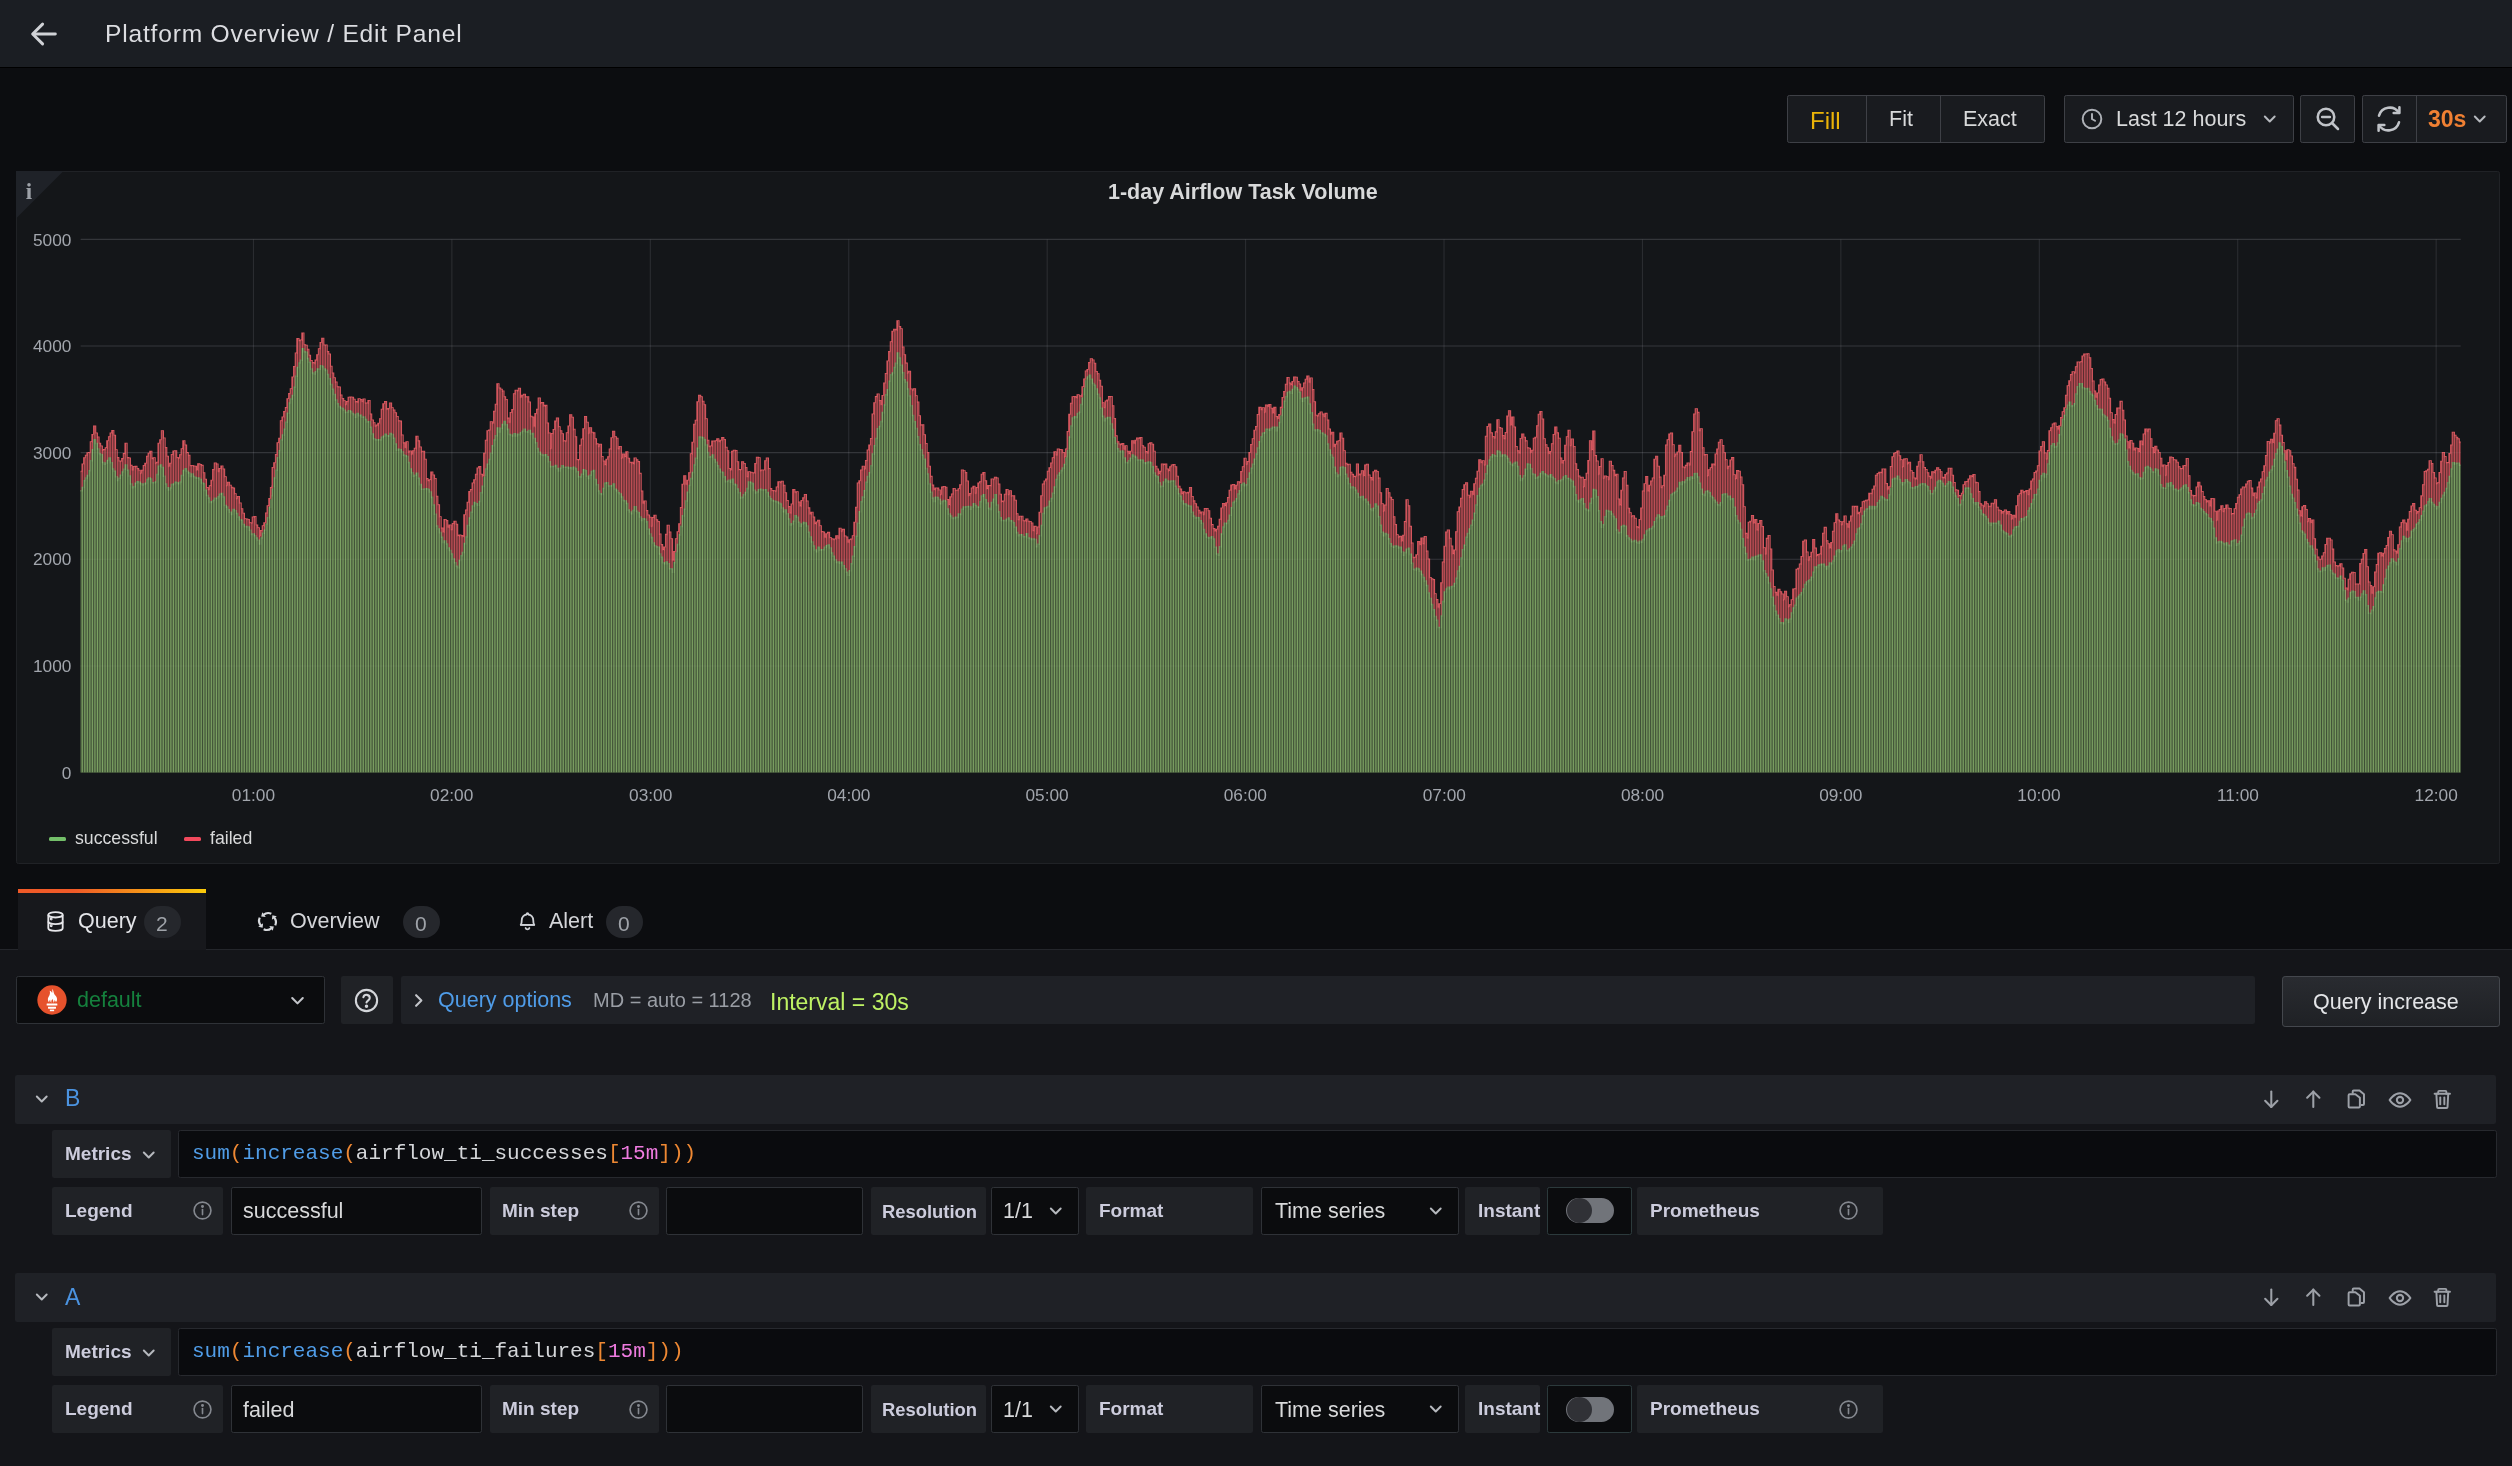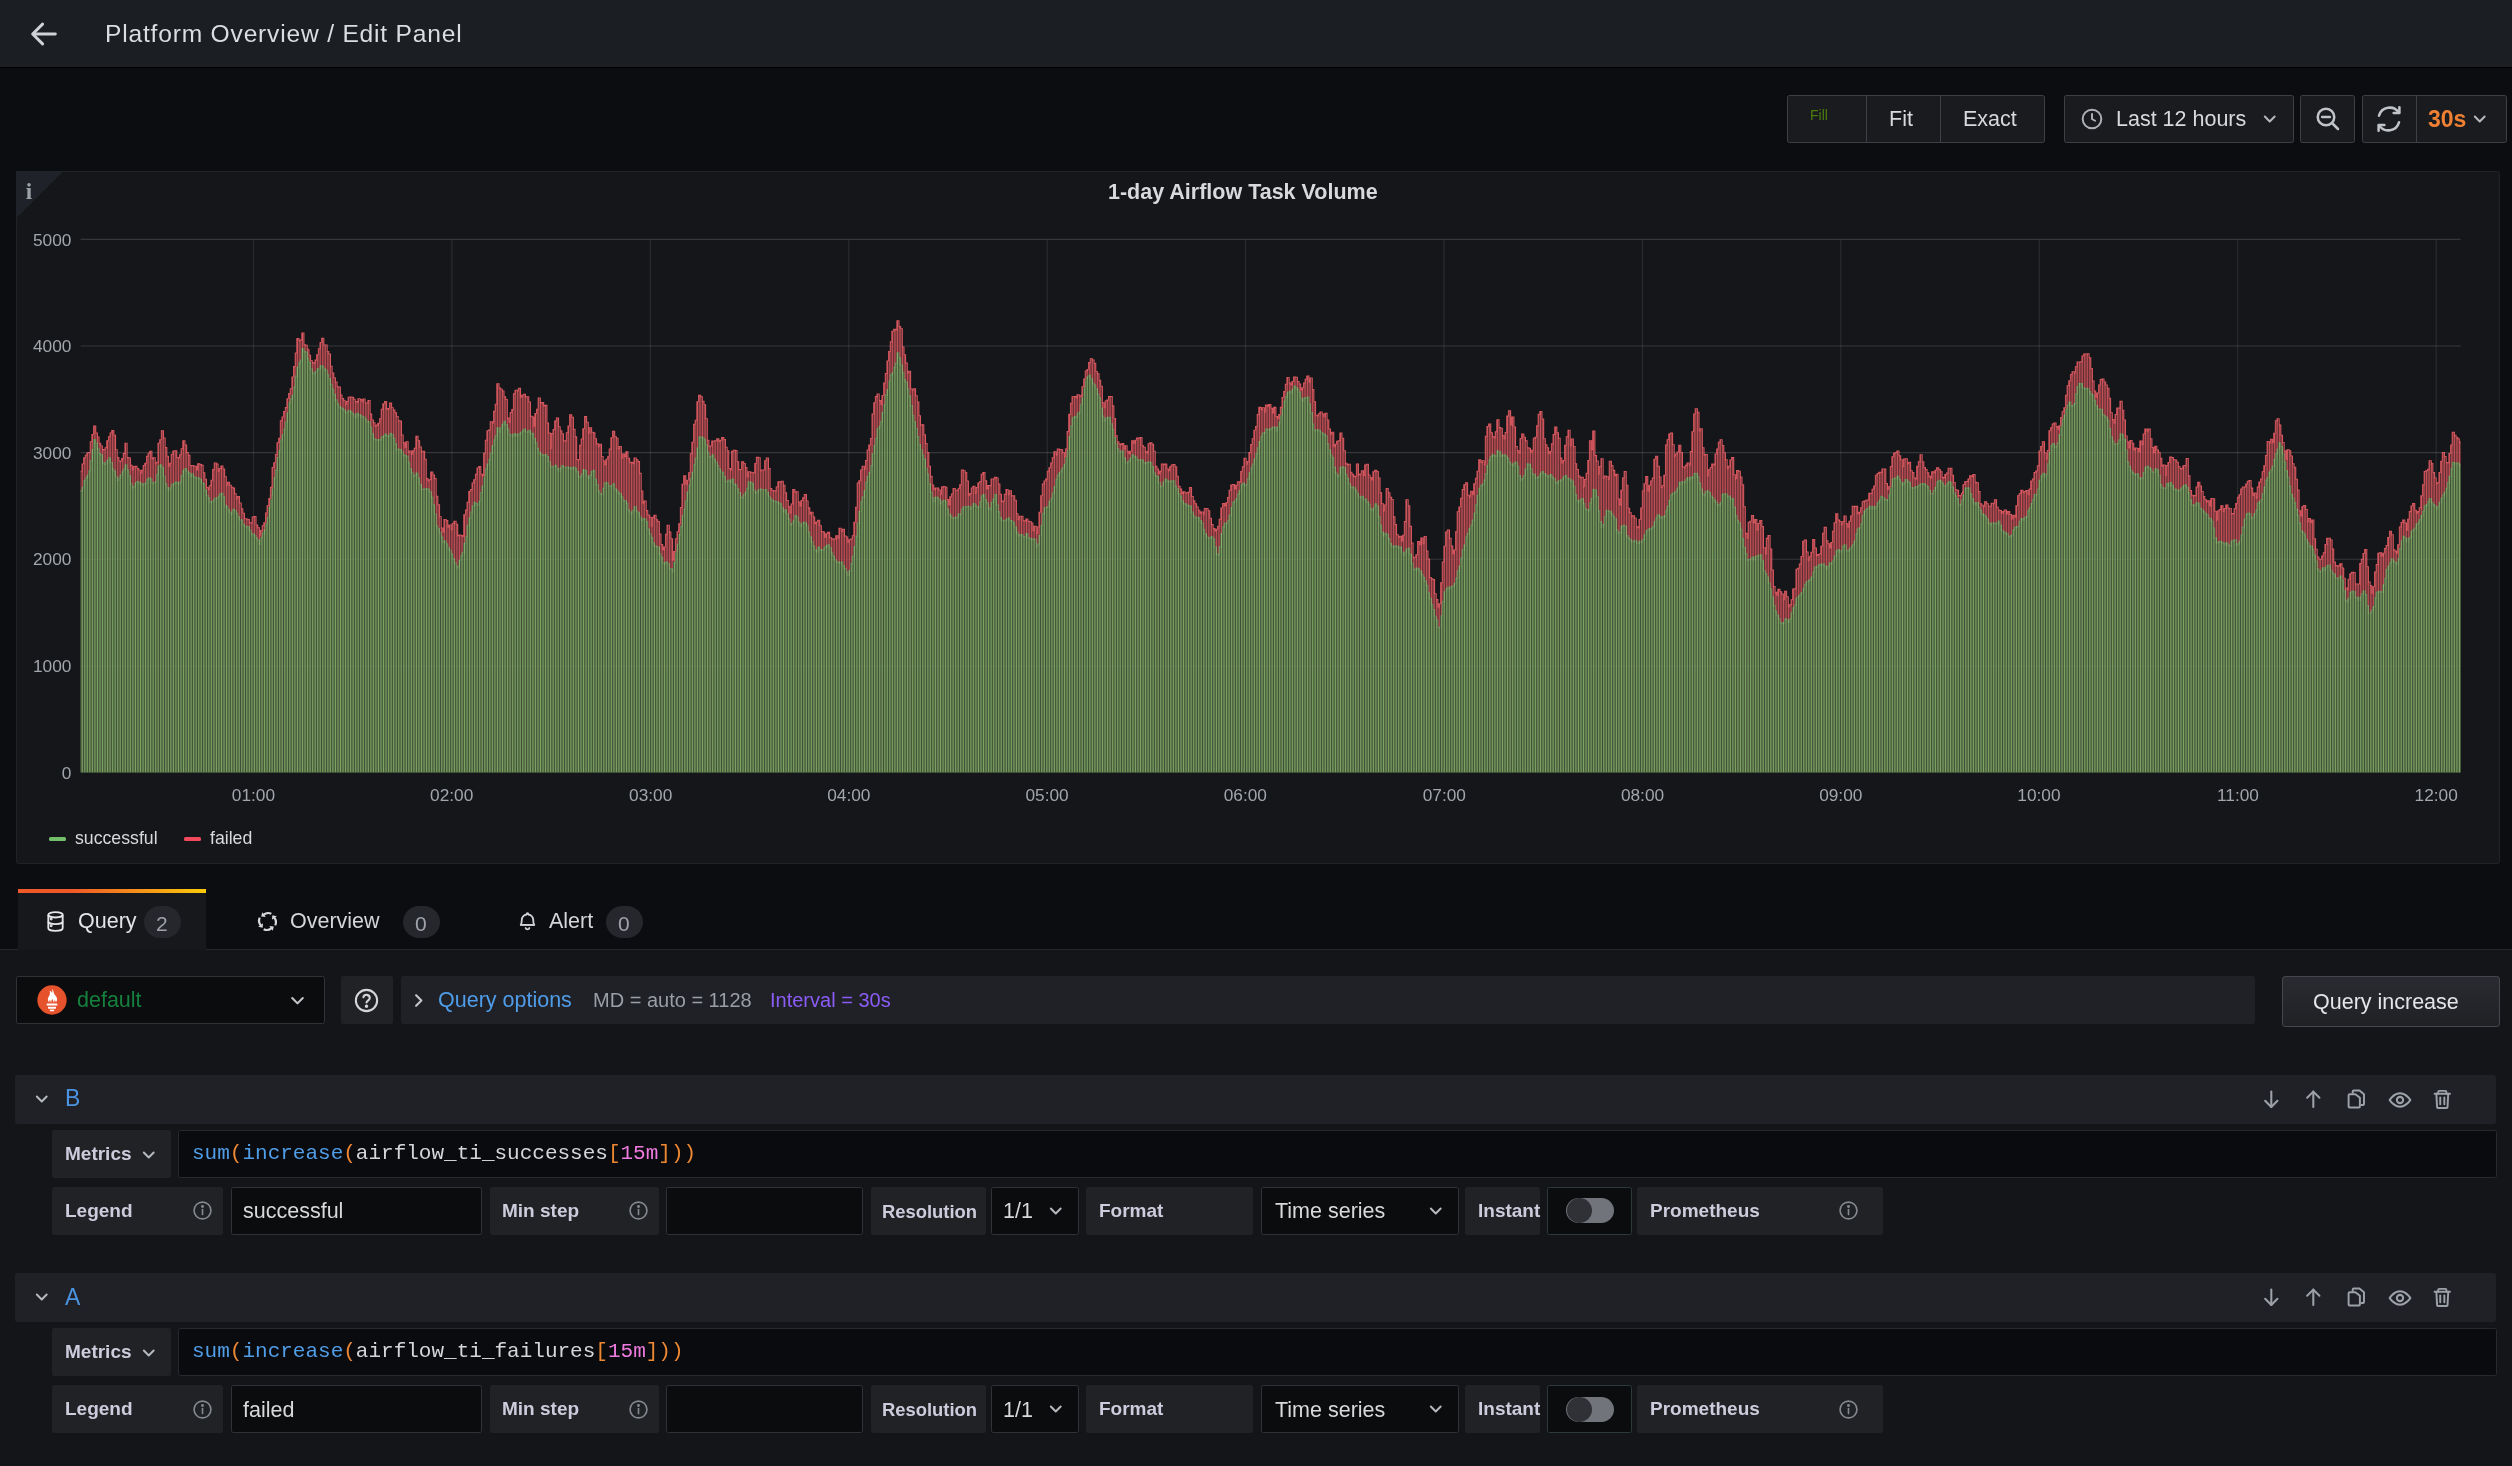--- a/index.html
+++ b/index.html
@@ -1,21 +1,21 @@
 <!DOCTYPE html>
 <html style="font-size:12.3px"><head><meta charset="utf-8"><style>html,body{margin:0;padding:0;background:#0c0d10}*{box-sizing:border-box}body{font-family:"Liberation Sans", sans-serif;-webkit-font-smoothing:antialiased}</style></head><body>
 <div style="position:relative;width:2512px;height:1467px;overflow:hidden;background:#0c0d10">
 <div style="position:absolute;left:0px;top:0px;width:2512px;height:68px;background:#1b1e23;border-bottom:0.8px solid #000;"></div>
 <div style="position:absolute;left:27px;top:17px;line-height:0"><svg width="34" height="34" viewBox="0 0 24 24" fill="none" stroke="#d0d2d6" stroke-width="2.1" stroke-linecap="round" stroke-linejoin="round">
         <path d="M20 12H5"></path>
         <path d="M11 5l-7 7 7 7"></path>
       </svg></div>
 <div style="position:absolute;left:105px;top:20px;white-space:nowrap;font-size:24.6px;color:#dcdde1;letter-spacing:0.8px;">Platform Overview / Edit Panel</div>
 <div style="position:absolute;left:1787px;top:95px;width:258px;height:48px;background:#191b1f;border:1.2px solid #3e4046;border-radius:2.3px;display:flex;align-items:center;"></div>
-<div style="position:absolute;left:1810px;top:107px;white-space:nowrap;font-size:14px;color:#4d7c0f;font-weight:500;">Fill</div>
+<div style="position:absolute;left:1810px;top:107px;white-space:nowrap;font-size:24px;color:#eab308;font-weight:500;">Fill</div>
 <div style="position:absolute;left:1866px;top:95px;width:0.8px;height:48px;background:#3e4046;"></div>
 <div style="position:absolute;left:1889px;top:107px;white-space:nowrap;font-size:21.5px;color:#d8d9da;font-weight:500;text-align:right;">Fit</div>
 <div style="position:absolute;left:1940px;top:95px;width:0.8px;height:48px;background:#3e4046;"></div>
 <div style="position:absolute;left:1963px;top:107px;white-space:nowrap;font-size:21.5px;color:#d8d9da;font-weight:500;">Exact</div>
 <div style="position:absolute;left:2064px;top:95px;width:230px;height:48px;background:#191b1f;border:1.2px solid #3e4046;border-radius:2.3px;display:flex;align-items:center;"></div>
 <div style="position:absolute;left:2079px;top:106px;line-height:0"><svg width="26" height="26" viewBox="0 0 24 24" fill="none" stroke="#aeb1b7" stroke-width="1.8" stroke-linecap="round">
         <circle cx="12" cy="12" r="8.6"></circle>
         <path d="M12 7.4V12l2.8 1.6"></path>
       </svg></div>
 <div style="position:absolute;left:2116px;top:107px;white-space:nowrap;font-size:21.5px;color:#d8d9da;font-weight:500;">Last 12 hours</div>
@@ -164,21 +164,21 @@
         <circle cx="12" cy="12" r="8.8"></circle>
         <path d="M9.4 9.3a2.7 2.7 0 0 1 5.3.7c0 1.8-2.7 2.2-2.7 3.6"></path>
         <circle cx="12" cy="16.8" r="0.6" fill="#d4d6da"></circle>
       </svg></div>
 <div style="position:absolute;left:401px;top:976px;width:1854px;height:48px;background:#1f2126;border-radius:2.3px;"></div>
 <div style="position:absolute;left:407px;top:989px;line-height:0"><svg width="23" height="23" viewBox="0 0 24 24" fill="none" stroke="#c3c5ca" stroke-width="2.2" stroke-linecap="round" stroke-linejoin="round">
         <path d="M9.5 6.5l5.5 5.5-5.5 5.5"></path>
       </svg></div>
 <div style="position:absolute;left:438px;top:988px;white-space:nowrap;font-size:21.5px;color:#4f9ce8;font-weight:500;">Query options</div>
 <div style="position:absolute;left:593px;top:989px;white-space:nowrap;font-size:20px;color:#9a9ea5;">MD = auto = 1128</div>
-<div style="position:absolute;left:770px;top:989px;white-space:nowrap;font-size:20px;color:#8b5cf6;">Interval = 30s</div>
+<div style="position:absolute;left:770px;top:989px;white-space:nowrap;font-size:23px;color:#bef264;">Interval = 30s</div>
 <div style="position:absolute;left:2282px;top:976px;width:218px;height:51px;background:linear-gradient(180deg,#292b30,#1f2125);border:1.2px solid #44474d;border-radius:3.1px;display:flex;align-items:center;justify-content:center;"></div>
 <div style="position:absolute;left:2313px;top:990px;white-space:nowrap;font-size:21.5px;color:#e4e5e8;font-weight:500;">Query increase</div>
 <div style="position:absolute;left:15.4px;top:1075px;width:2481px;height:49px;background:#1f2126;border-radius:2.3px;"></div>
     <div style="position:absolute;left:31px;top:1088px;line-height:0"><svg width="21.5" height="21.5" viewBox="0 0 24 24" fill="none" stroke="#b6b9be" stroke-width="2.2" stroke-linecap="round" stroke-linejoin="round">
         <path d="M6.5 9.5l5.5 5.5 5.5-5.5"></path>
       </svg></div>
     <div style="position:absolute;left:65px;top:1085px;white-space:nowrap;font-size:23px;color:#4b93e0;font-weight:500;">B</div>
     <div style="position:absolute;left:2259px;top:1087px;line-height:0"><svg width="24.6" height="24.6" viewBox="0 0 24 24" fill="none" stroke="#9da1a8" stroke-width="2" stroke-linecap="round" stroke-linejoin="round">
         <path d="M12 4.5v15"></path>
         <path d="M6 13.5l6 6 6-6"></path>

